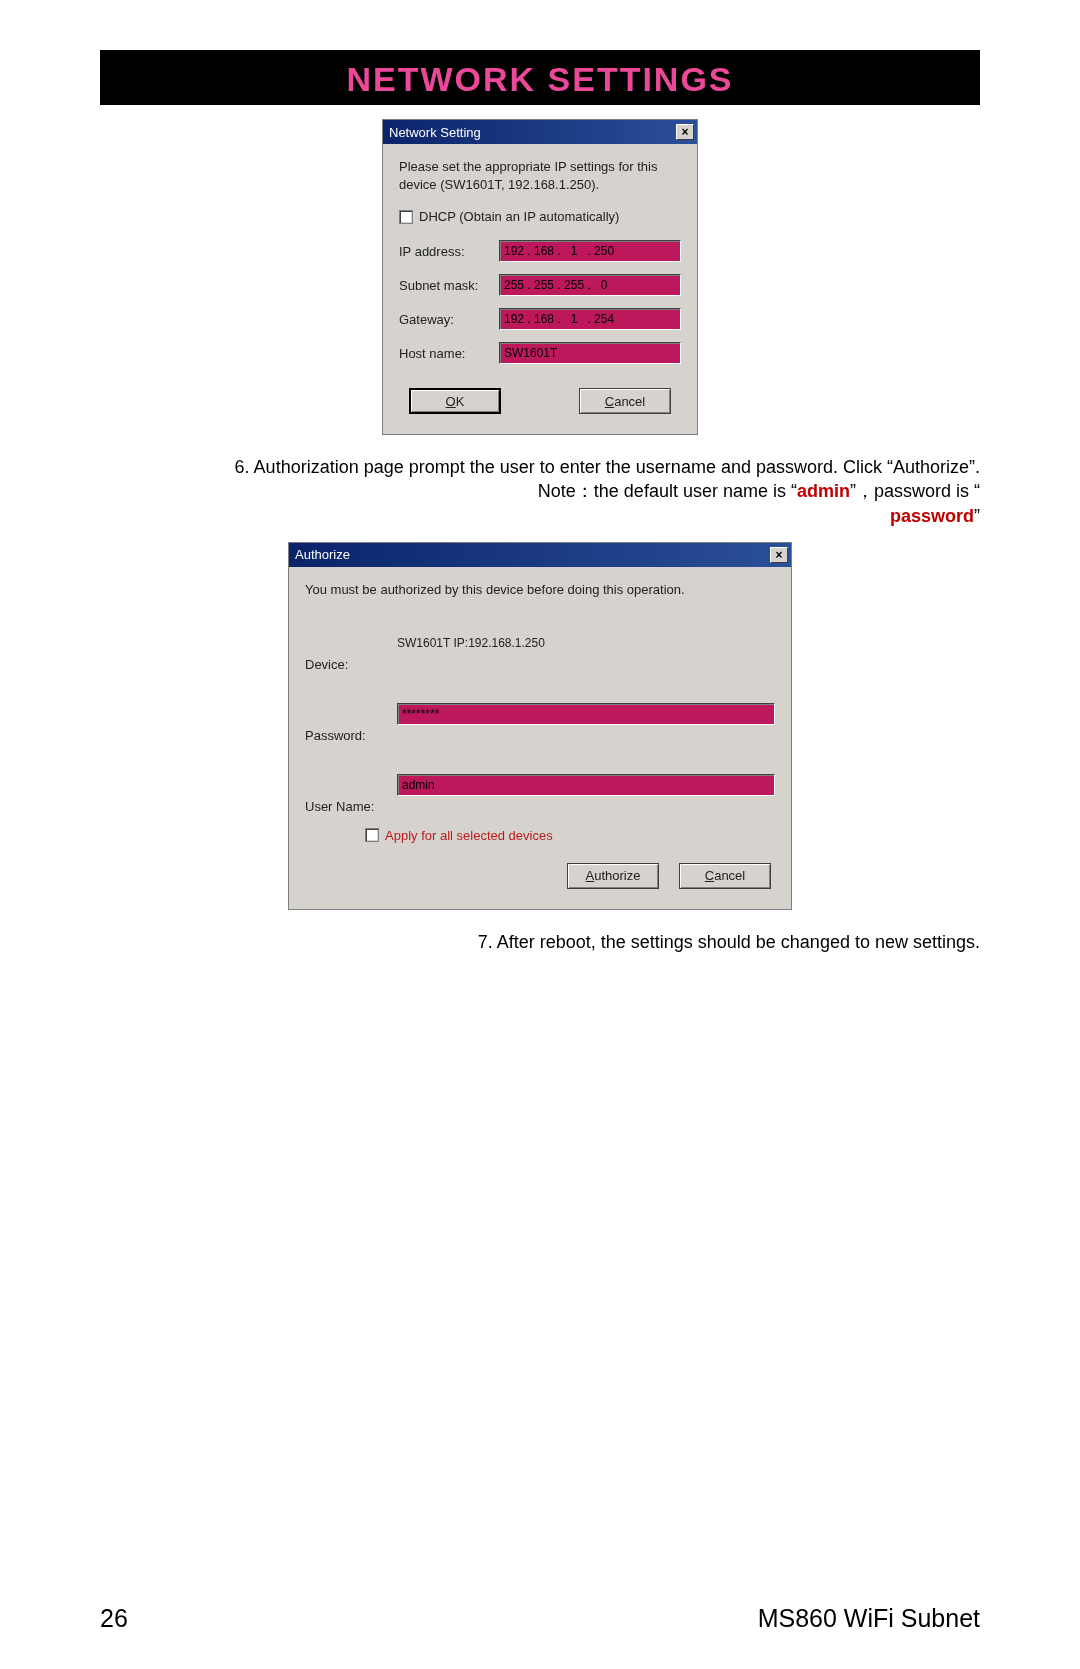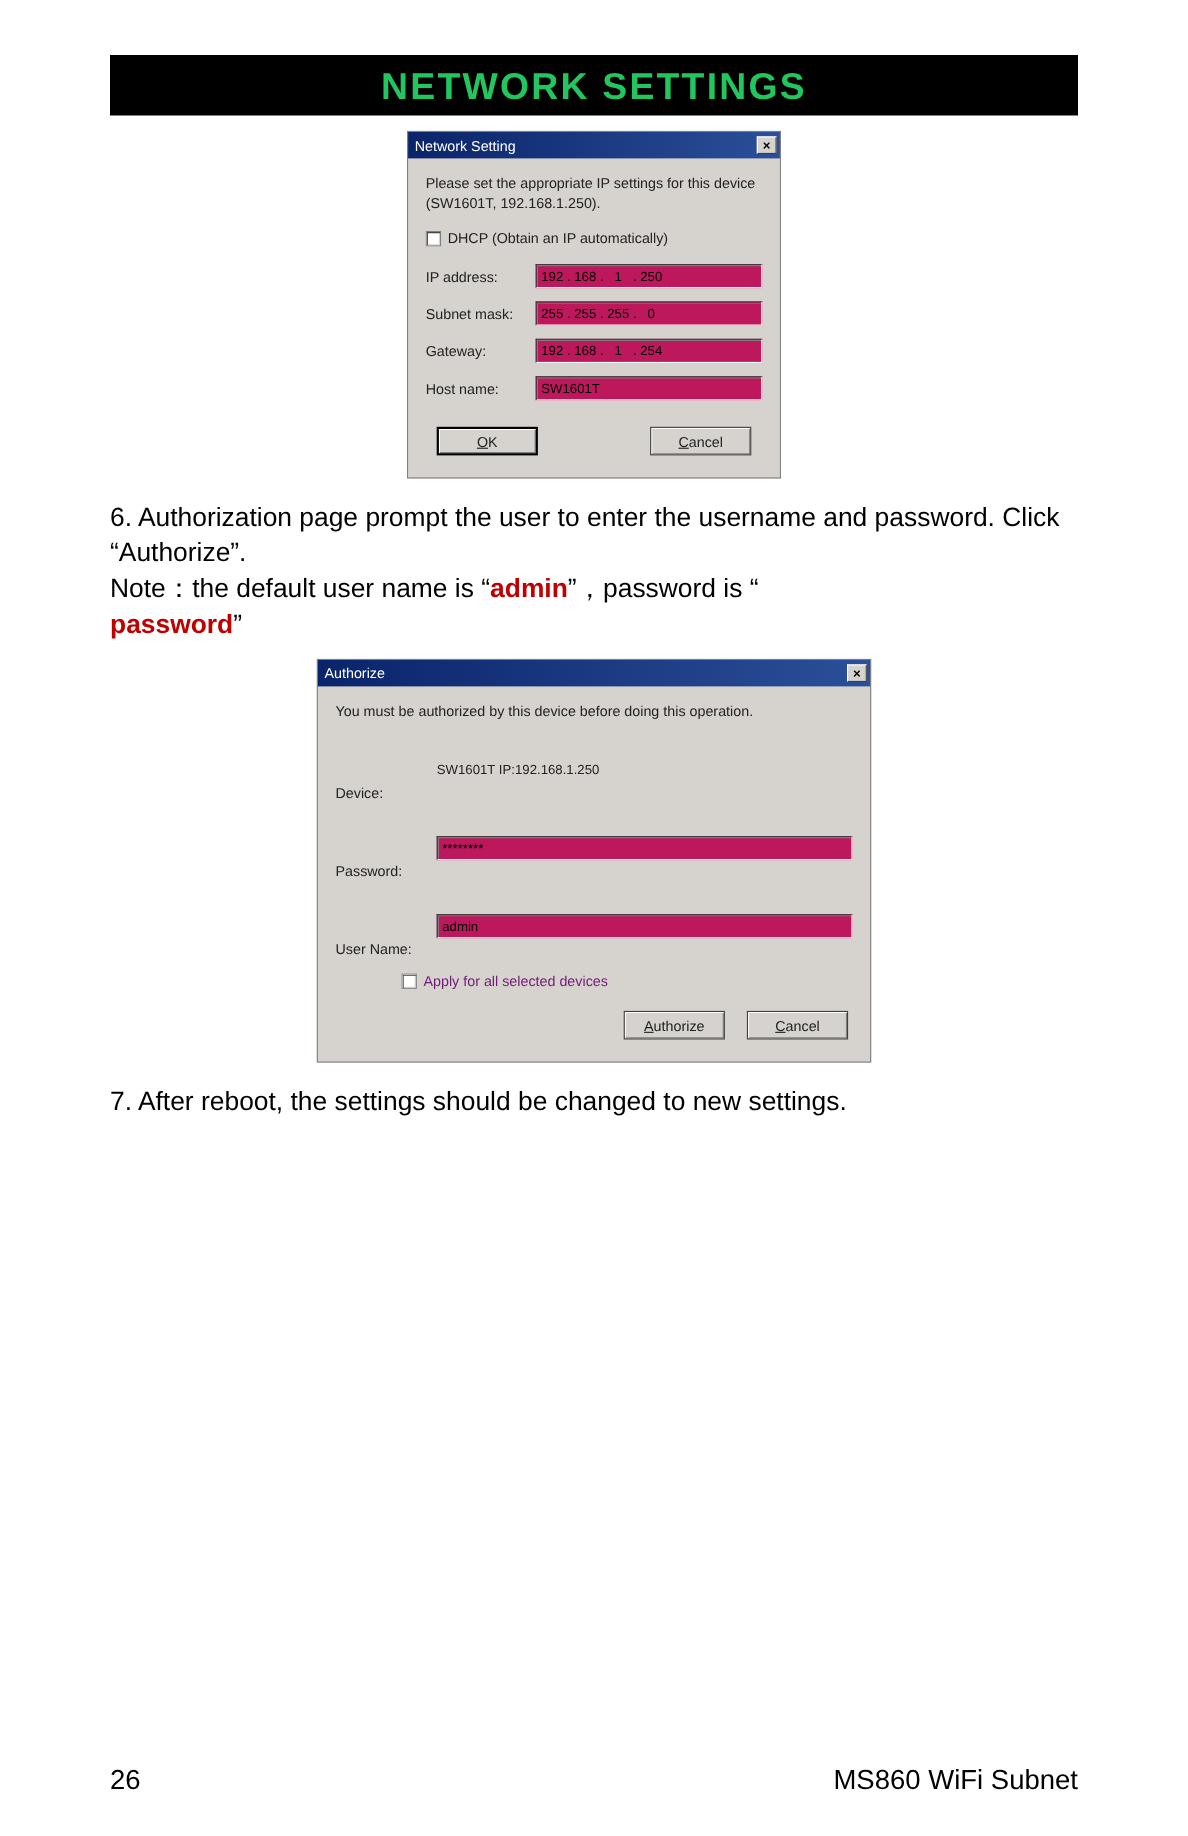--- a/index.html
+++ b/index.html
@@ -13,40 +13,40 @@
       background: #fff;
       font-family: Arial, Helvetica, sans-serif;
       position: relative;
       color: #000;
     }
     .page {
       padding: 50px 100px 0 100px;
     }
     .header-bar {
       background: #000;
-      color: #22c55e;
+      color: #ec4899;
       text-align: center;
       font-size: 34px;
       font-weight: bold;
       letter-spacing: 2px;
       padding: 10px 0 6px 0;
       text-transform: uppercase;
     }
     .dialog-wrap {
       display: flex;
       justify-content: center;
       margin-top: 14px;
       margin-bottom: 20px;
     }
     .win-dialog {
       background: #d6d3ce;
       border: 1px solid #808080;
     }
     .dlg1 {
-      width: 340px;
+      width: 316px;
     }
     .dlg2 {
       width: 504px;
     }
     .titlebar {
       background: linear-gradient(to right, #0a246a, #2b4f99);
       color: #fff;
       display: flex;
       align-items: center;
       justify-content: space-between;
@@ -147,34 +147,35 @@
     }
     .win-btn-default {
       border: 2px solid #000;
       box-shadow: inset 1px 1px 0 #fff, inset -1px -1px 0 #808080;
     }
     .btn-u {
       text-decoration: underline;
       text-decoration-thickness: 1px;
     }
     .manual-text {
-      font-size: 24px;
+      font-size: 18px;
       line-height: 1.35;
       margin: 14px 0 10px 0;
+      text-align: right;
     }
     .manual-text .red {
       color: #c00000;
       font-weight: bold;
     }
     .chk-row-gray {
       display: flex;
       align-items: center;
       margin: 4px 0 4px 60px;
       font-size: 13px;
-      color: #701a75;
+      color: #b91c1c;
     }
     .footer {
       position: absolute;
       bottom: 36px;
       left: 100px;
       right: 100px;
       display: flex;
       justify-content: space-between;
       font-size: 25px;
     }

